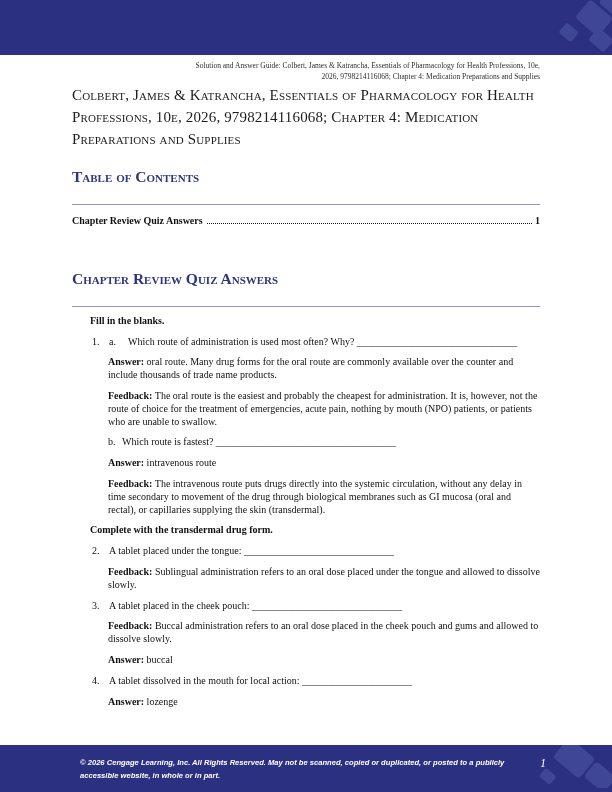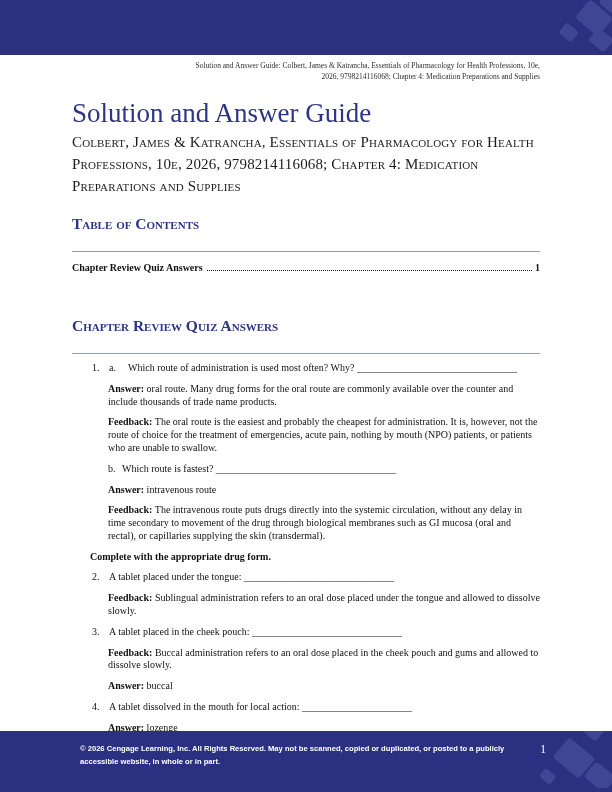--- a/index.html
+++ b/index.html
@@ -7,21 +7,21 @@
     position:relative; width:612px; height:792px; background:#fff; overflow:hidden;
     font-family:"Liberation Serif", serif; color:#111;
   }
   
   .band{position:absolute; top:0; left:0; right:0; height:55px; background:var(--band,#2b3180); overflow:hidden;}
   .logo{position:absolute; left:33px; top:10px; display:flex; align-items:center; margin-top:48px;}
   .logo svg{display:block;}
   .logo-text{color:#fff; font-family:"Liberation Sans", sans-serif; font-weight:700; font-size:24px; letter-spacing:0.2px;}
   .decor-top{position:absolute; right:0; top:0;}
   
-  .footer{position:absolute; bottom:0; left:0; right:0; height:61px; background:var(--band,#2b3180); overflow:hidden;}
+  .footer{position:absolute; bottom:0; left:0; right:0; height:47px; background:var(--band,#2b3180); overflow:hidden;font-style:italic;}
   .footer-text{position:absolute; left:80px; top:11px; color:#fff; font-family:"Liberation Sans", sans-serif; font-weight:700; font-size:7.6px; line-height:13px; white-space:nowrap;}
   .footer-pagenum{position:absolute; right:66px; top:12px; color:#fff; font-size:11.5px; font-family:"Liberation Serif", serif;}
   .decor-bottom{position:absolute; right:0; bottom:0;}
   
   .content{position:absolute; top:55px; left:72px; width:468px;}
   .running-header{margin-top:5px; text-align:right; font-size:7.5px; line-height:11px; color:#2e2e2e;}
   .running-header div{white-space:nowrap;}
   h1.doc-title{margin:16px 0 0 0; font-weight:400; font-size:27px; line-height:1.15; color:var(--heading,#2d3583);}
   .doc-subtitle{margin-top:3px; font-variant:small-caps; font-size:15px; line-height:1.45; letter-spacing:0.15px; color:#1c1c1c;}
   h2.rule-heading{
@@ -75,48 +75,48 @@
       </svg>
     </span>
   </div>
 
   <div class="content">
     <div class="running-header">
       <div>Solution and Answer Guide: Colbert, James &amp; Katrancha, Essentials of Pharmacology for Health Professions, 10e,</div>
       <div>2026, 9798214116068; Chapter 4: Medication Preparations and Supplies</div>
     </div>
 
-    <h1 class="doc-title">Solution and Answer Guide</h1>
     <div class="doc-subtitle">Colbert, James &amp; Katrancha, Essentials of Pharmacology for Health Professions, 10e, 2026, 9798214116068; Chapter 4: Medication Preparations and Supplies</div>
 
     <h2 class="rule-heading">Table of Contents</h2>
     <div>
         <div class="toc-row">
           <span>Chapter Review Quiz Answers</span>
           <span class="toc-fill"></span>
           <span>1</span>
         </div>
       </div>
 
     <h2 class="rule-heading section">Chapter Review Quiz Answers</h2>
     <div class="doc-body">
+        <p class="instruction">Fill in the blanks.</p>
         <div class="qrow">
           <span class="qnum">1.</span>
           <span class="qletter">a.</span>
           <span class="qtext">Which route of administration is used most often? Why? ________________________________</span>
         </div>
         <p class="labeled"><span class="lab">Answer:</span> <span>oral route. Many drug forms for the oral route are commonly available over the counter and include thousands of trade name products.</span></p>
         <p class="labeled"><span class="lab">Feedback:</span> <span>The oral route is the easiest and probably the cheapest for administration. It is, however, not the route of choice for the treatment of emergencies, acute pain, nothing by mouth (NPO) patients, or patients who are unable to swallow.</span></p>
         <div class="qrow sub">
           <span class="qletter">b.</span>
           <span class="qtext">Which route is fastest? ____________________________________</span>
         </div>
         <p class="labeled"><span class="lab">Answer:</span> <span>intravenous route</span></p>
         <p class="labeled"><span class="lab">Feedback:</span> <span>The intravenous route puts drugs directly into the systemic circulation, without any delay in time secondary to movement of the drug through biological membranes such as GI mucosa (oral and rectal), or capillaries supplying the skin (transdermal).</span></p>
-        <p class="instruction">Complete with the appropriate drug form.</p>
+        <p class="instruction">Complete with the transdermal drug form.</p>
         <div class="qrow">
           <span class="qnum">2.</span>
           <span class="qtext">A tablet placed under the tongue: ______________________________</span>
         </div>
         <p class="labeled"><span class="lab">Feedback:</span> <span>Sublingual administration refers to an oral dose placed under the tongue and allowed to dissolve slowly.</span></p>
         <div class="qrow">
           <span class="qnum">3.</span>
           <span class="qtext">A tablet placed in the cheek pouch: ______________________________</span>
         </div>
         <p class="labeled"><span class="lab">Feedback:</span> <span>Buccal administration refers to an oral dose placed in the cheek pouch and gums and allowed to dissolve slowly.</span></p>

